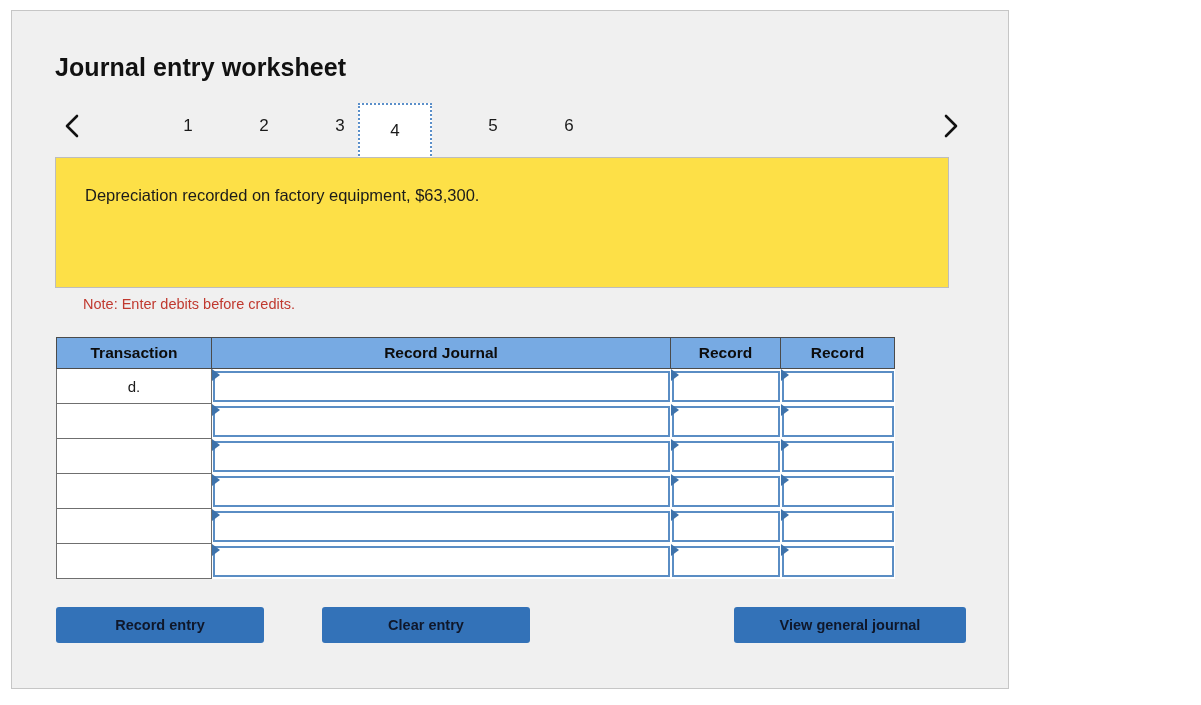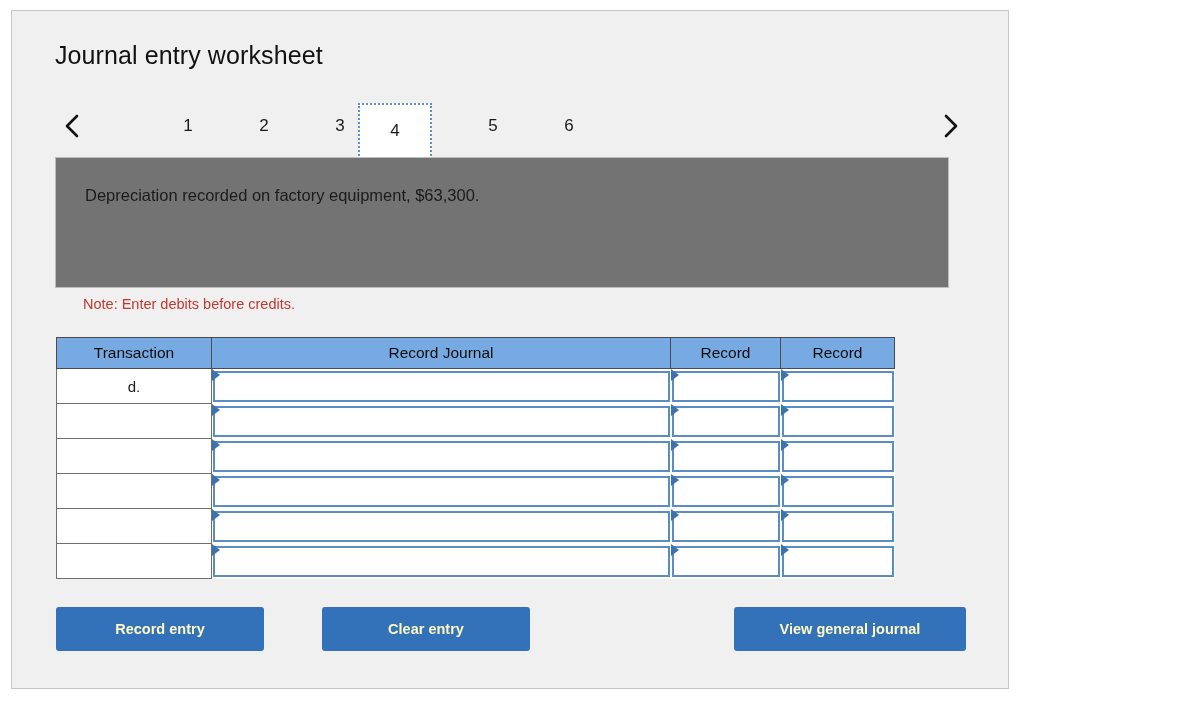--- a/index.html
+++ b/index.html
@@ -18,23 +18,23 @@
     width: 998px;
     height: 679px;
     background: #f0f0f0;
     border: 1px solid #c6c6c6;
     box-sizing: border-box;
   }
 
   #worksheet-title {
     position: absolute;
     left: 43px;
-    top: 30px;
+    top: 42px;
     font-size: 25px;
-    font-weight: normal;
+    font-weight: bold;
     color: #111111;
     letter-spacing: 0.1px;
   }
 
   
   #pager {
     position: absolute;
     left: 43px;
     top: 88px;
     width: 912px;
@@ -74,21 +74,21 @@
     top: 4px;
   }
 
   
   #desc-box {
     position: absolute;
     left: 43px;
     top: 146px;
     width: 894px;
     height: 131px;
-    background: #737373;
+    background: #fde047;
     border: 1px solid #bdbdbd;
     box-sizing: border-box;
   }
   #desc-text {
     position: absolute;
     left: 29px;
     top: 28px;
     font-size: 16.5px;
     color: #1b1b1b;
   }
@@ -109,21 +109,21 @@
     top: 326px;
     width: 828px;
     border-collapse: collapse;
     table-layout: fixed;
   }
   #journal-table th {
     background: #77aae3;
     border: 1px solid #4b4b4b;
     color: #0d0d0d;
     font-size: 15.5px;
-    font-weight: normal;
+    font-weight: bold;
     height: 30px;
     padding: 0;
     text-align: center;
   }
   #journal-table td {
     padding: 0;
     height: 34px;
     vertical-align: middle;
     background: #ffffff;
   }
@@ -155,26 +155,26 @@
     height: 0;
     border-top: 6px solid transparent;
     border-bottom: 6px solid transparent;
     border-left: 8px solid #3d72ab;
   }
 
   
   .btn {
     position: absolute;
     background: #3372b8;
-    color: #fef9c3;
+    color: #0f172a;
     font-size: 14.5px;
     font-weight: bold;
     border: none;
     border-radius: 3px;
-    height: 44px;
+    height: 36px;
     cursor: pointer;
     font-family: "Liberation Sans", sans-serif;
   }
   #btn-record { left: 44px;  top: 596px; width: 208px; }
   #btn-clear  { left: 310px; top: 596px; width: 208px; }
   #btn-view   { left: 722px; top: 596px; width: 232px; }
 </style>
 </head>
 <body>
 

